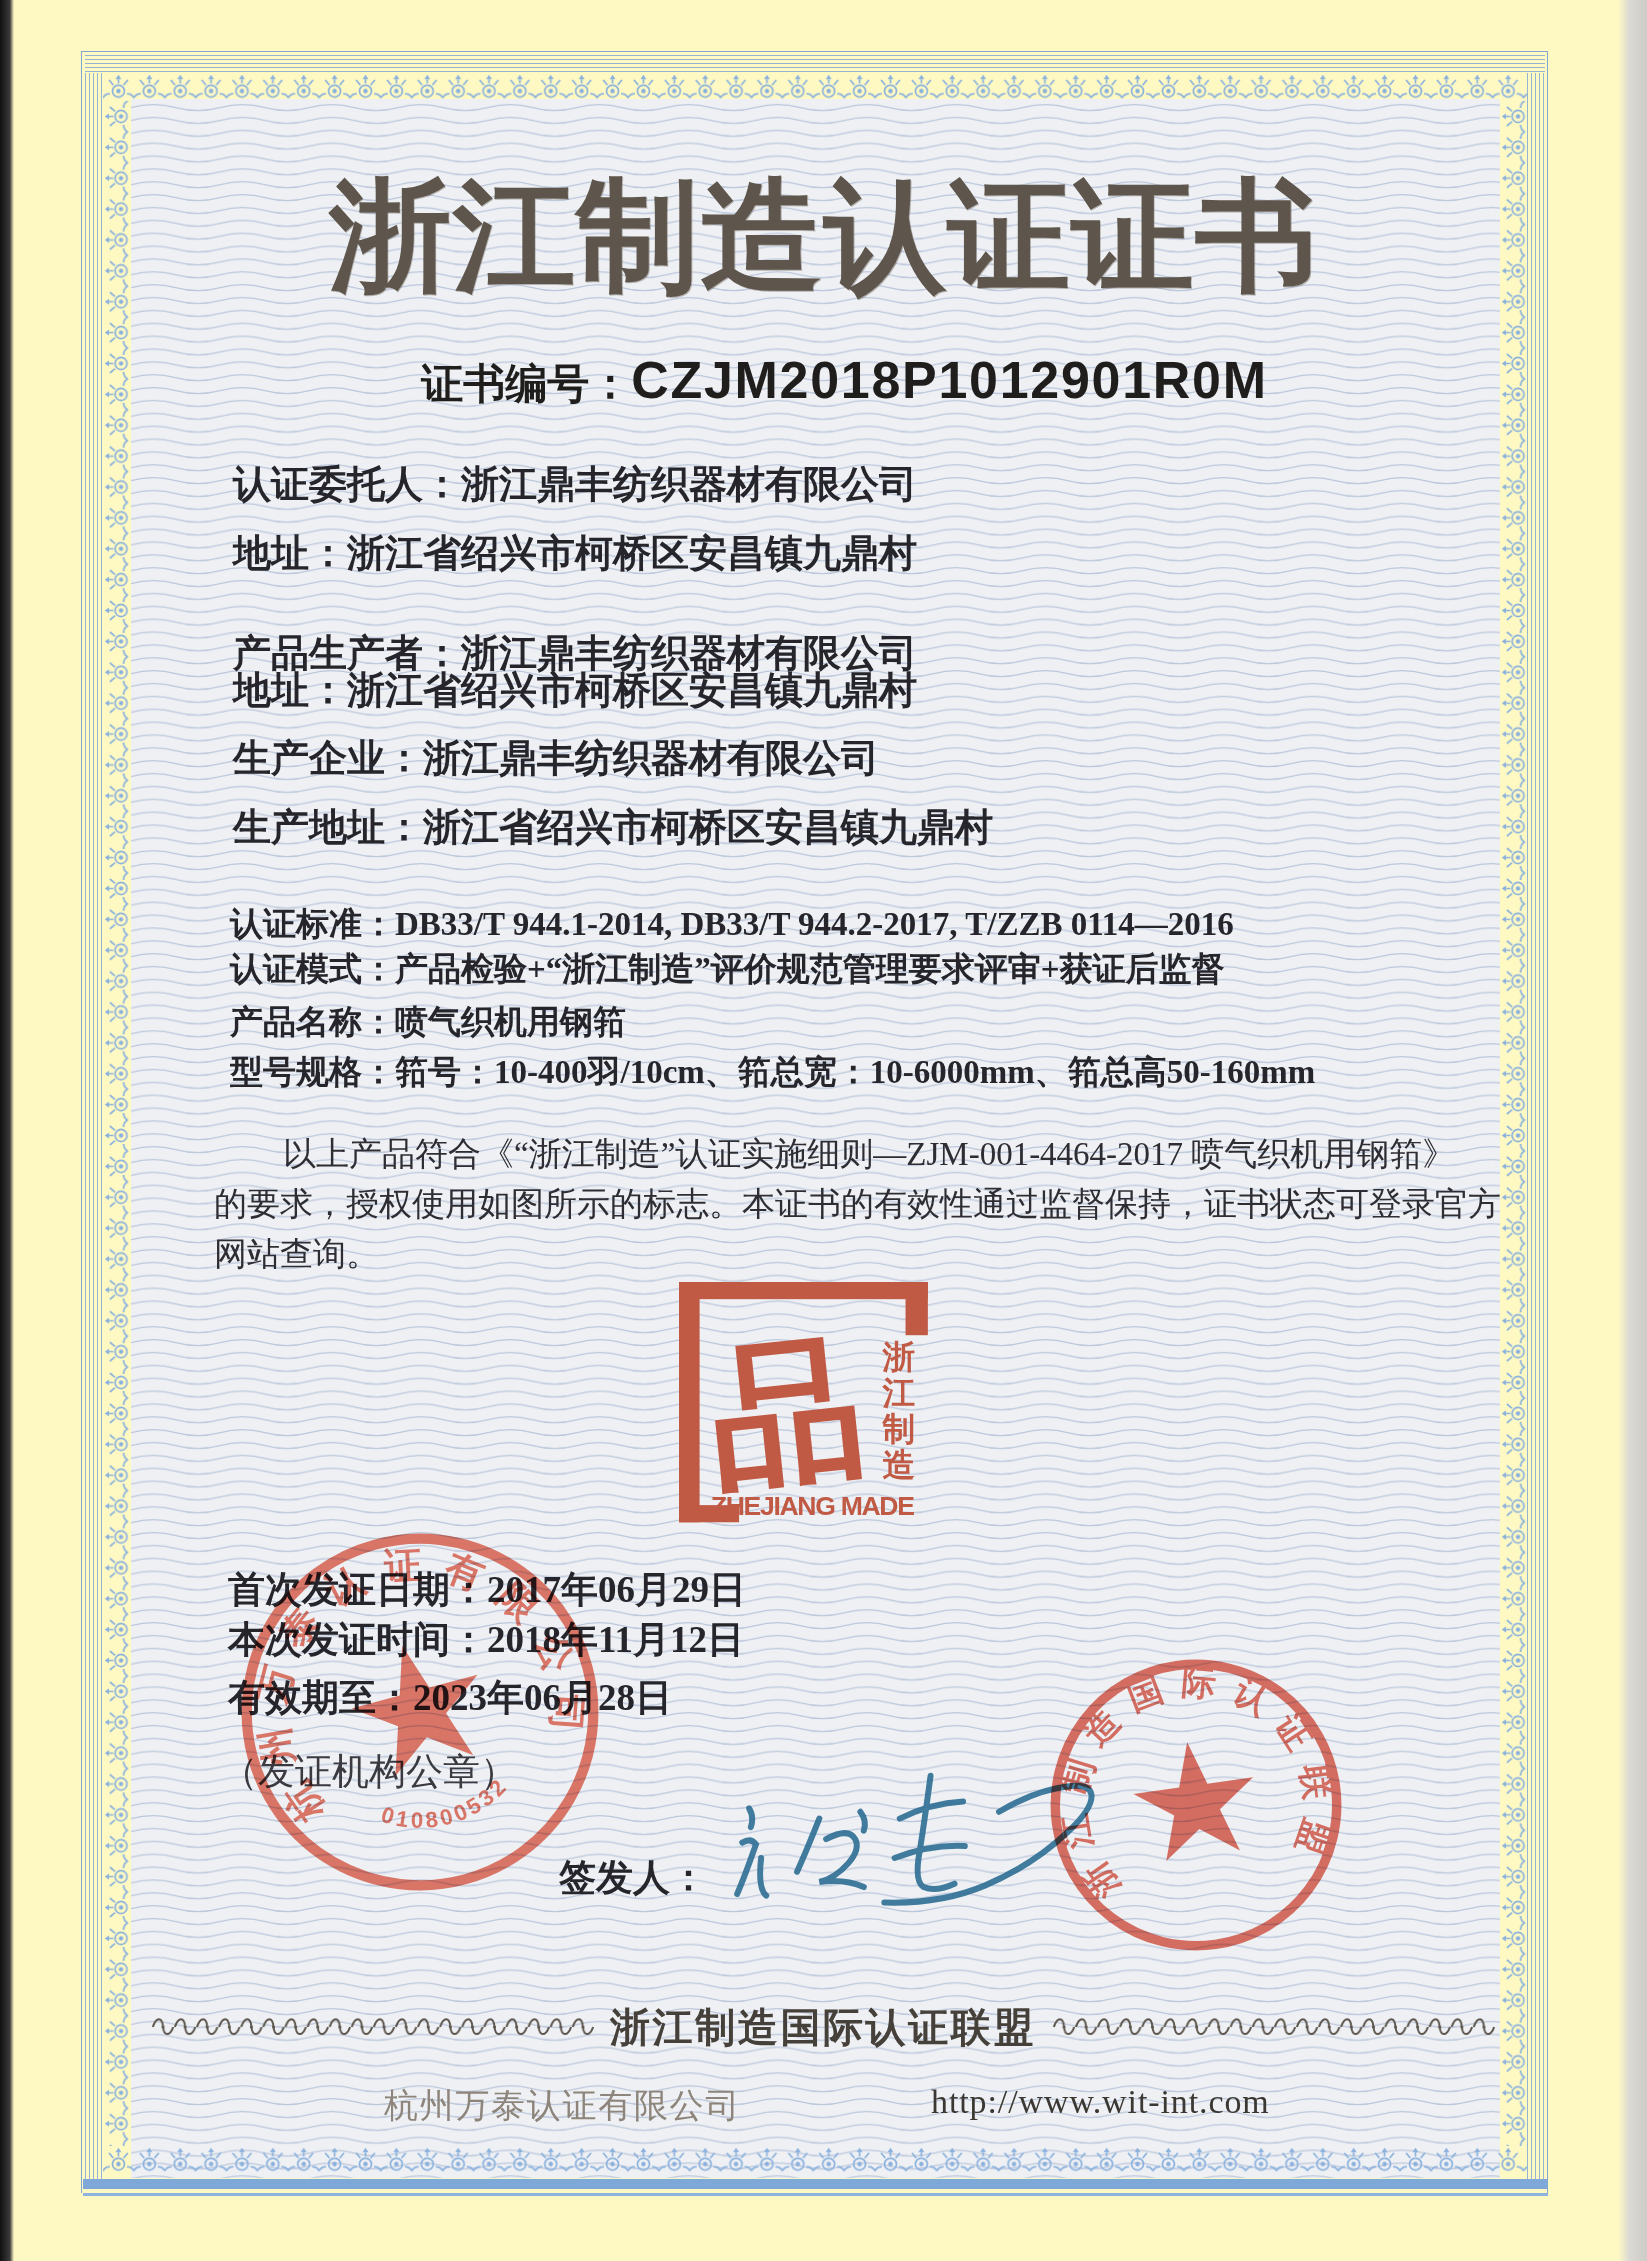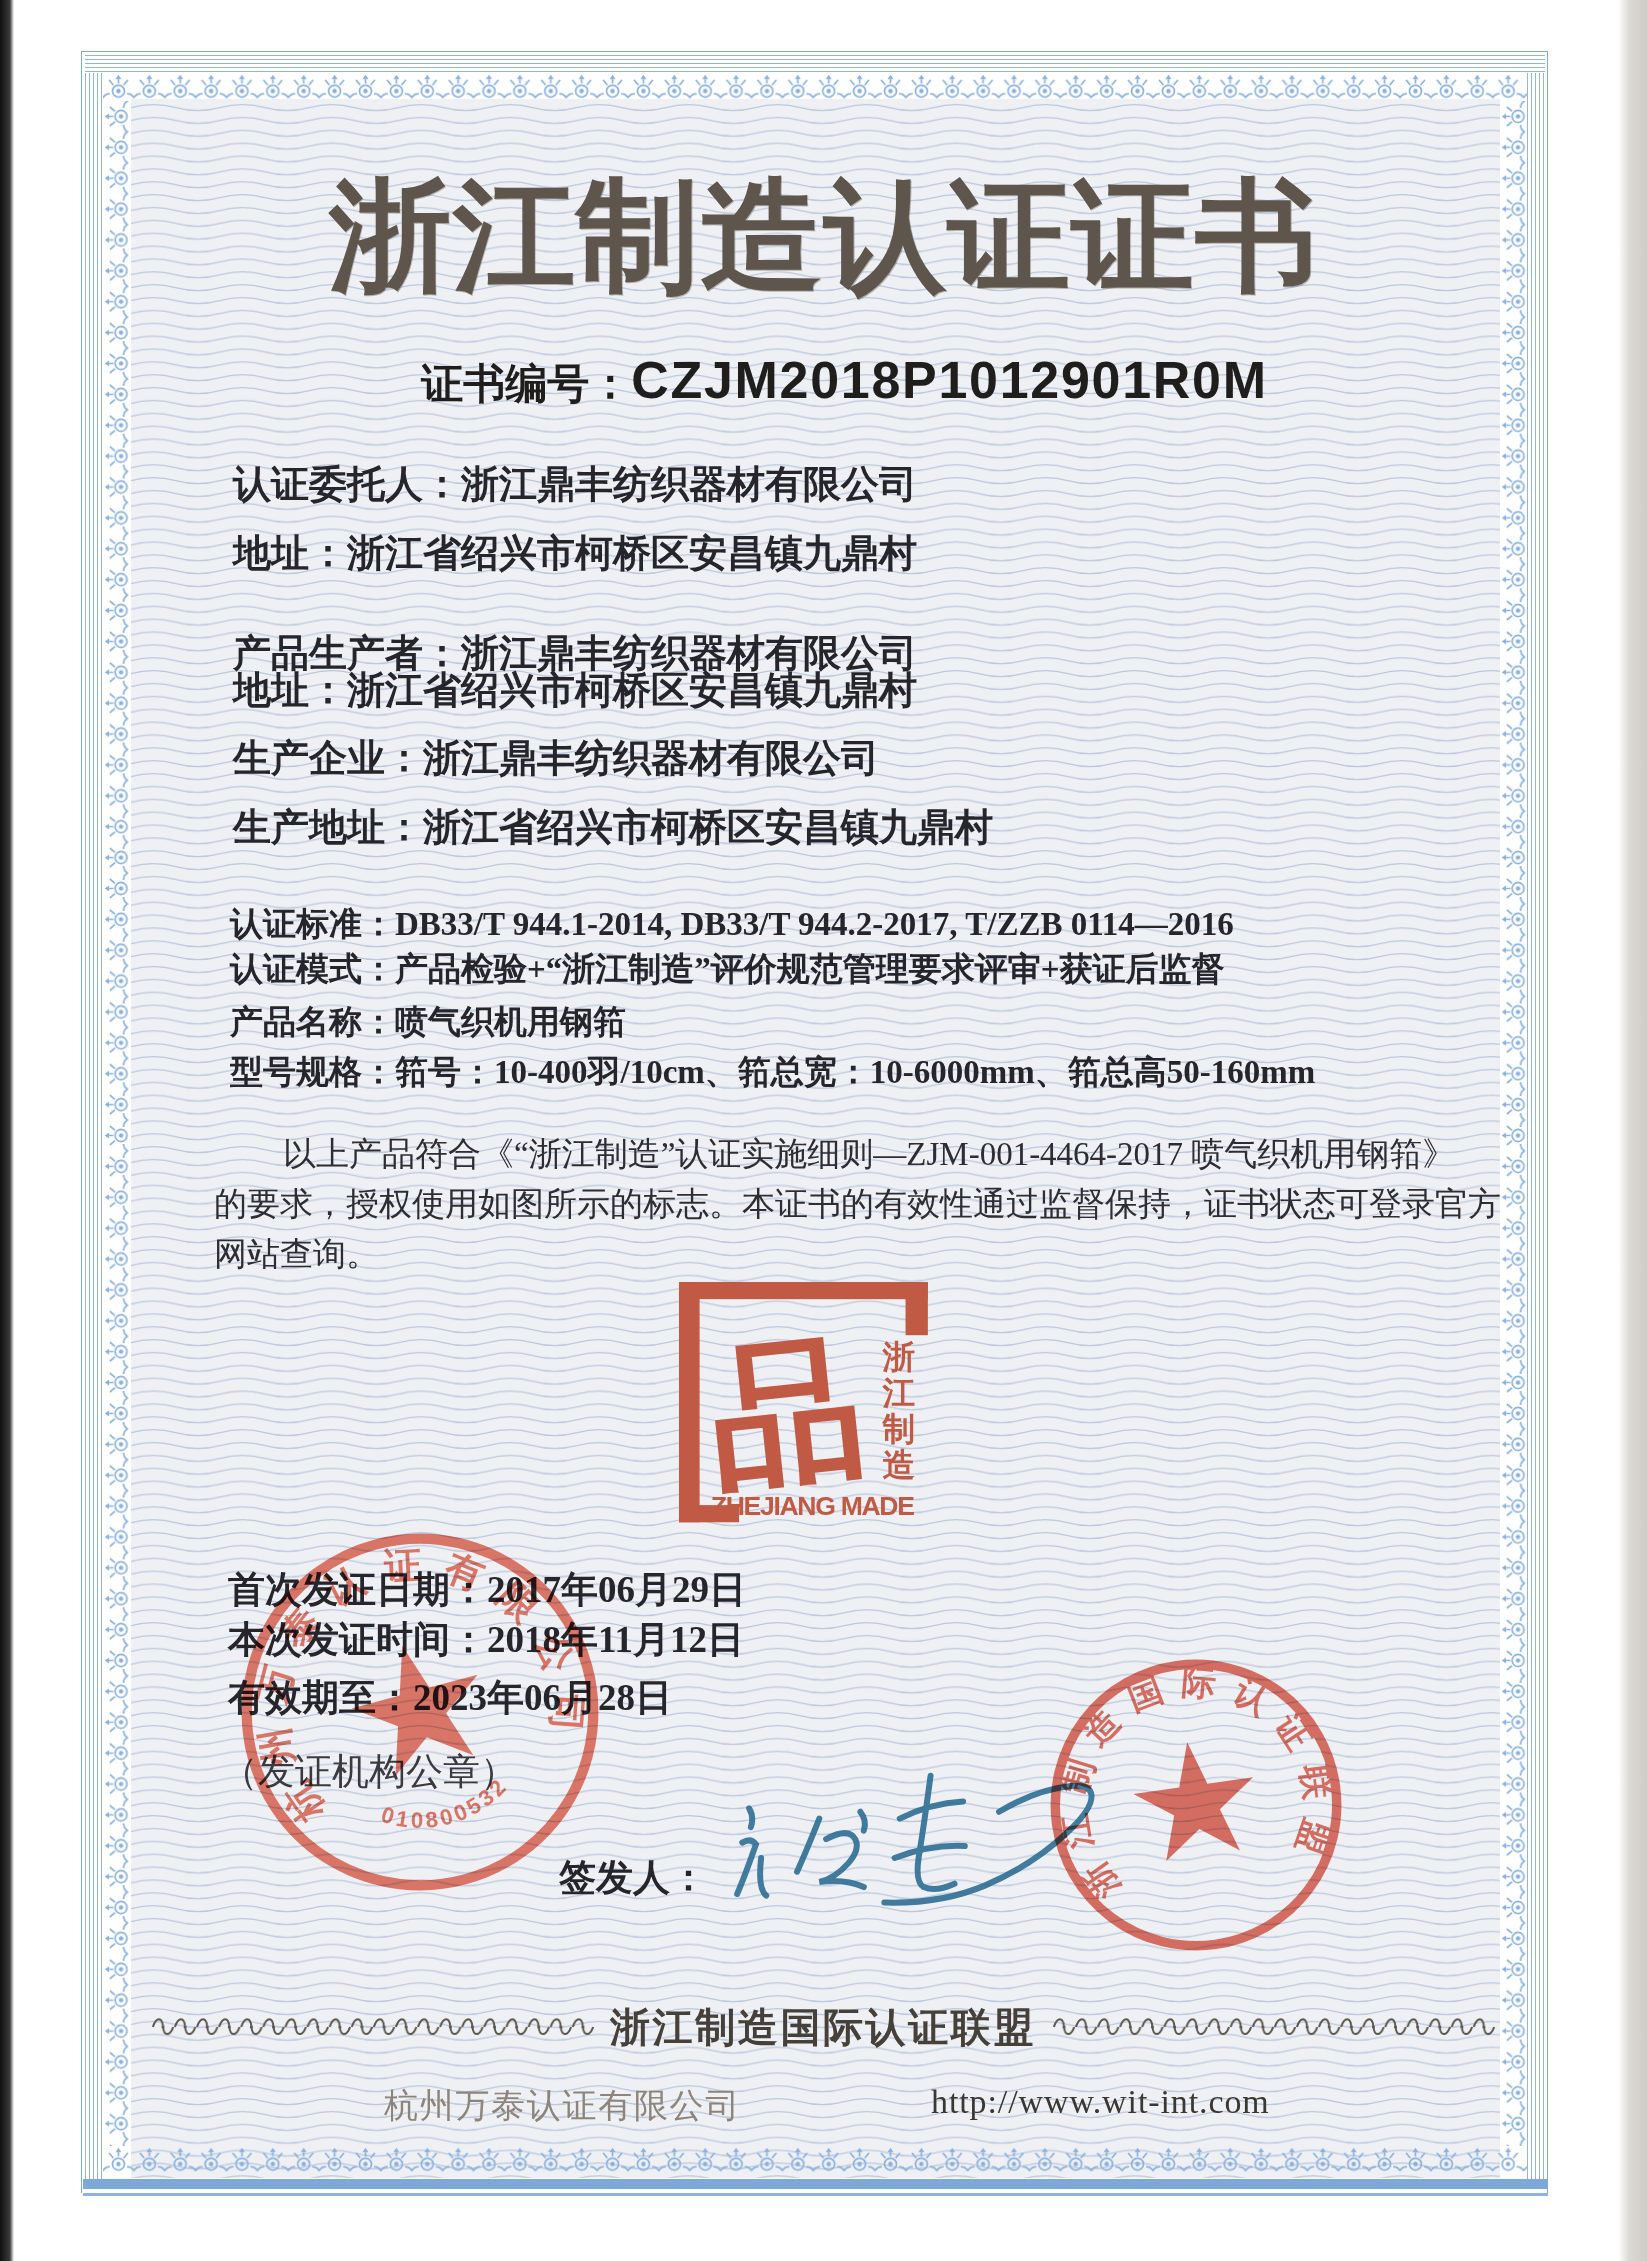--- a/index.html
+++ b/index.html
@@ -1,16 +1,16 @@
 <!DOCTYPE html>
 <html style="font-size:13.7px"><head>
 <meta charset="utf-8">
 <style>
   html,body{margin:0;padding:0;background:#e8e6e2;}
-  .page{position:relative;width:1647px;height:2261px;background:#ffffff;overflow:hidden;
+  .page{position:relative;width:1647px;height:2261px;background:#fef9c3;overflow:hidden;
         font-family:"Liberation Serif","DejaVu Serif",serif;}
   .abs{position:absolute;}
   
   .scan-left{left:0;top:0;width:13.7px;height:2261px;background:linear-gradient(to right,#101010,#3a3a3a 70%,rgba(60,60,60,0));}
   .scan-right{left:1618px;top:0;width:29px;height:2261px;background:linear-gradient(to right,rgba(200,198,194,0),#dbd9d5 40%,#cfccc7);}
   
   .frame{left:81px;top:51px;width:1469px;height:2145px;}
   .outline{left:0;top:0;width:1465px;height:2141px;border:1.7px solid rgba(122,163,214,.95);border-bottom:none;}
   .stripes-h{background:repeating-linear-gradient(to bottom,rgba(128,168,216,.85) 0 1.3px,rgba(128,168,216,0) 1.3px 3.9px);}
   .stripes-v{background:repeating-linear-gradient(to right,rgba(128,168,216,.85) 0 1.3px,rgba(128,168,216,0) 1.3px 3.9px);}

